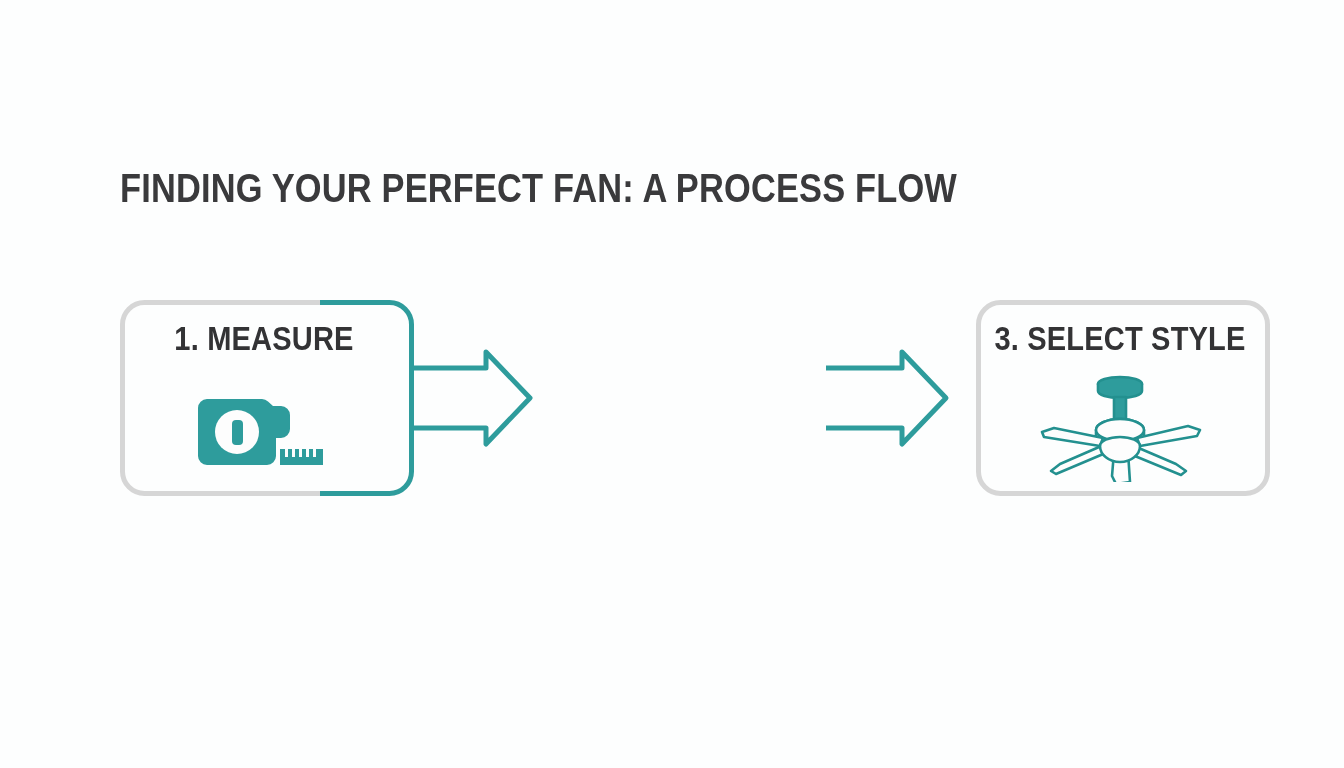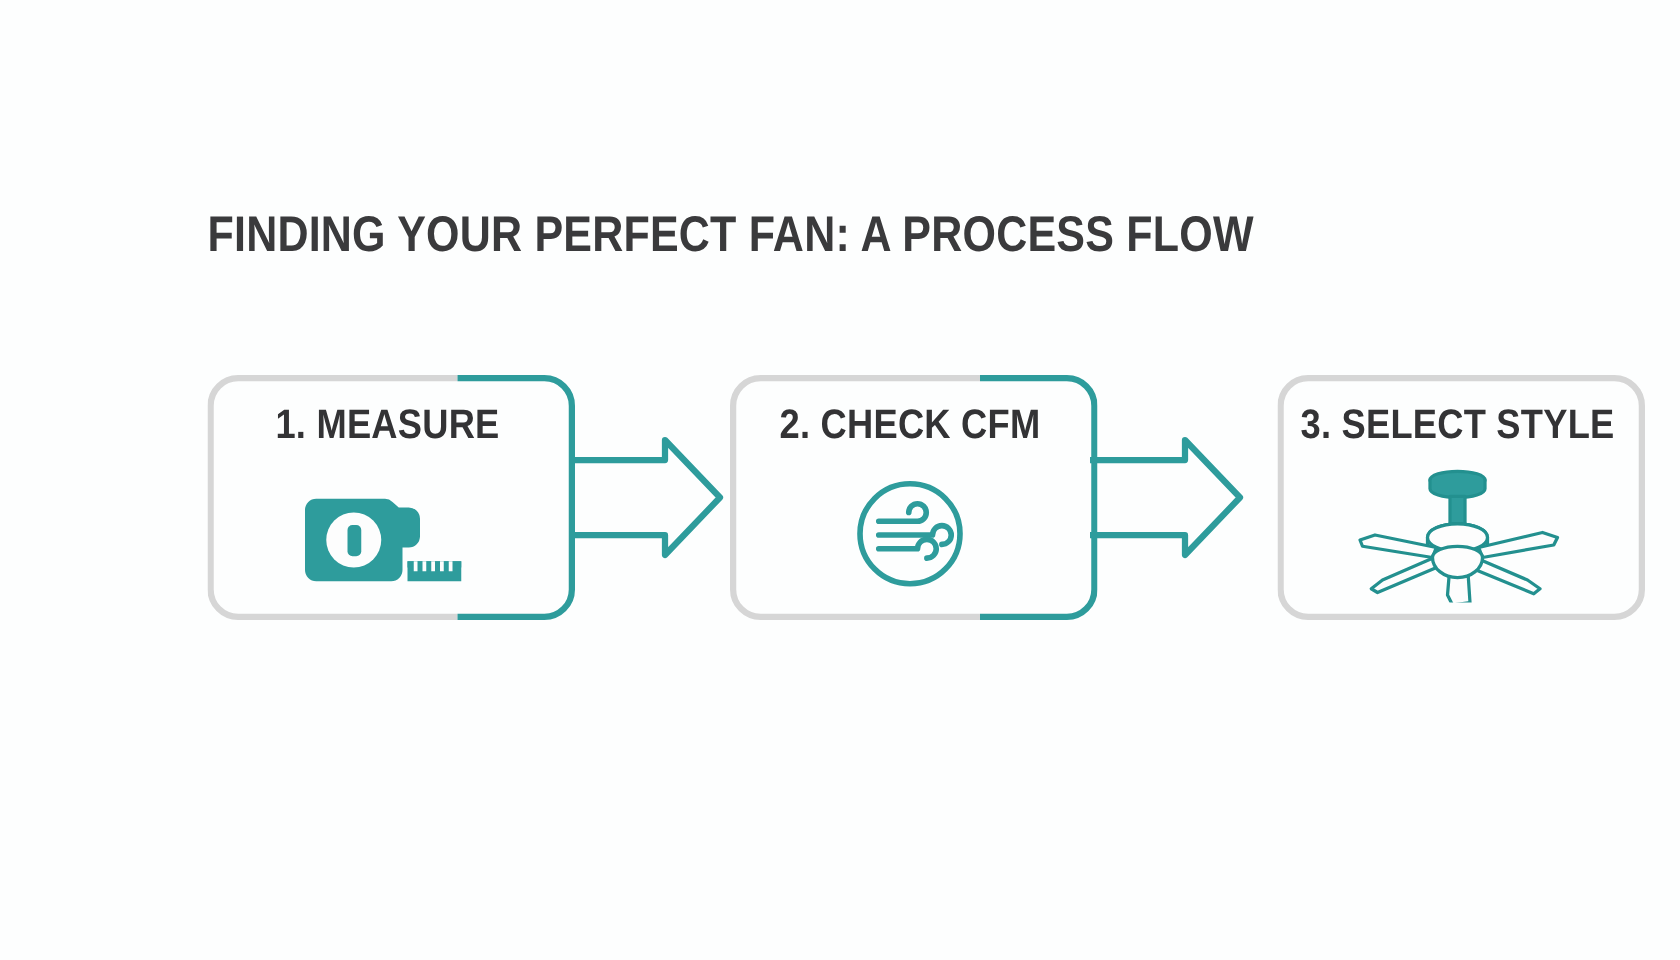--- a/index.html
+++ b/index.html
@@ -11,21 +11,20 @@
     height: 768px;
     background: #fdfefe;
     font-family: "Liberation Sans", sans-serif;
     overflow: hidden;
     position: relative;
   }
 
   #infographic {
     position: absolute;
     inset: 0;
-    margin-left: 46px;
   }
 
   
   .title {
     position: absolute;
     left: 120px;
     top: 168px;
     font-family: "Liberation Sans Narrow", "Liberation Sans", sans-serif;
     font-size: 40px;
     font-weight: 700;
@@ -143,45 +142,20 @@
         </svg>
       </div>
     </div>
 
     <div class="connector c1">
       <svg width="140" height="196" viewBox="0 0 140 196">
         <path d="M 2 68 L 78 68 L 78 52 L 122 98 L 78 144 L 78 128 L 2 128" fill="none" stroke="#2e9c9c" stroke-width="5" stroke-linejoin="round" stroke-linecap="butt"></path>
       </svg>
     </div>
 
-    <div class="step-box s2">
-      <div class="box-frame">
-        <svg width="294" height="196" viewBox="0 0 294 196">
-          <path d="M 200 2.5 L 24.5 2.5 A 22 22 0 0 0 2.5 24.5 L 2.5 171.5 A 22 22 0 0 0 24.5 193.5 L 200 193.5" fill="none" stroke="#d6d6d6" stroke-width="5" stroke-linecap="butt"></path>
-          <path d="M 200 2.5 L 269.5 2.5 A 22 22 0 0 1 291.5 24.5 L 291.5 171.5 A 22 22 0 0 1 269.5 193.5 L 200 193.5" fill="none" stroke="#2e9c9c" stroke-width="5" stroke-linecap="butt"></path>
-        </svg>
-      </div>
-
-      <div class="step-label">2. CHECK CFM</div>
-
-      <div class="step-icon">
-
-        <svg width="100" height="100" viewBox="0 0 100 100">
-          <circle cx="50" cy="50" r="40" fill="none" stroke="#2e9c9c" stroke-width="4.5"></circle>
-          <g fill="none" stroke="#2e9c9c" stroke-width="4.5" stroke-linecap="round" stroke-linejoin="round">
-
-            <path d="M 25 40 H 56 a 7 7 0 1 0 -7 -7"></path>
-
-            <path d="M 25 51 H 68 a 7.5 7.5 0 1 1 7.5 7.5"></path>
-
-            <path d="M 25 62 H 56 a 7.5 7.5 0 1 1 7.5 7.5"></path>
-          </g>
-        </svg>
-      </div>
-    </div>
 
     <div class="connector c2">
       <svg width="140" height="196" viewBox="0 0 140 196">
         <path d="M 2 68 L 78 68 L 78 52 L 122 98 L 78 144 L 78 128 L 2 128" fill="none" stroke="#2e9c9c" stroke-width="5" stroke-linejoin="round" stroke-linecap="butt"></path>
       </svg>
     </div>
 
     <div class="step-box s3">
       <div class="box-frame">
         <svg width="294" height="196" viewBox="0 0 294 196">

